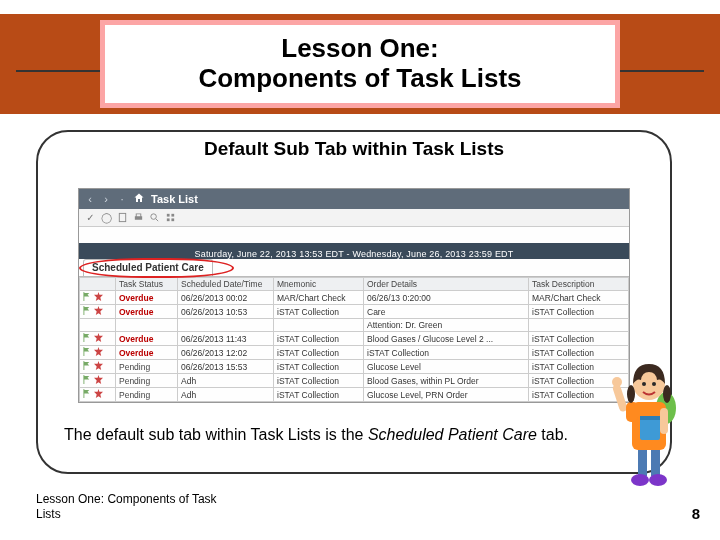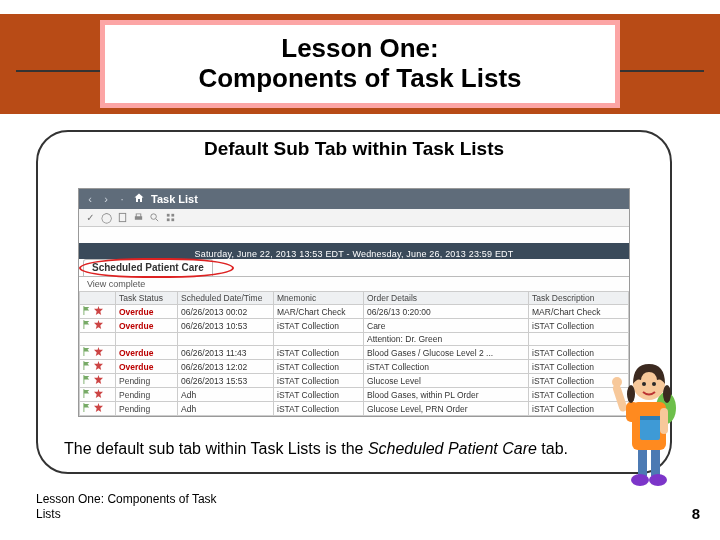--- a/index.html
+++ b/index.html
@@ -255,21 +255,20 @@
       </div>
       <div class="mock-datebar">
         <span>Saturday, June 22, 2013 13:53 EDT  -  Wednesday, June 26, 2013 23:59 EDT</span>
       </div>
       <div class="mock-tabrow">
         <div class="mock-tab active">
           <span>Scheduled Patient Care</span>
         </div>
         <div class="tab-highlight"></div>
       </div>
-      <div class="subline">View complete</div>
       <table class="mock-table">
         <colgroup>
           <col class="col-icons">
             <col class="col-status">
             <col class="col-dt">
             <col class="col-mn">
             <col class="col-od">
             <col class="col-td">
         </colgroup>
         <thead>

